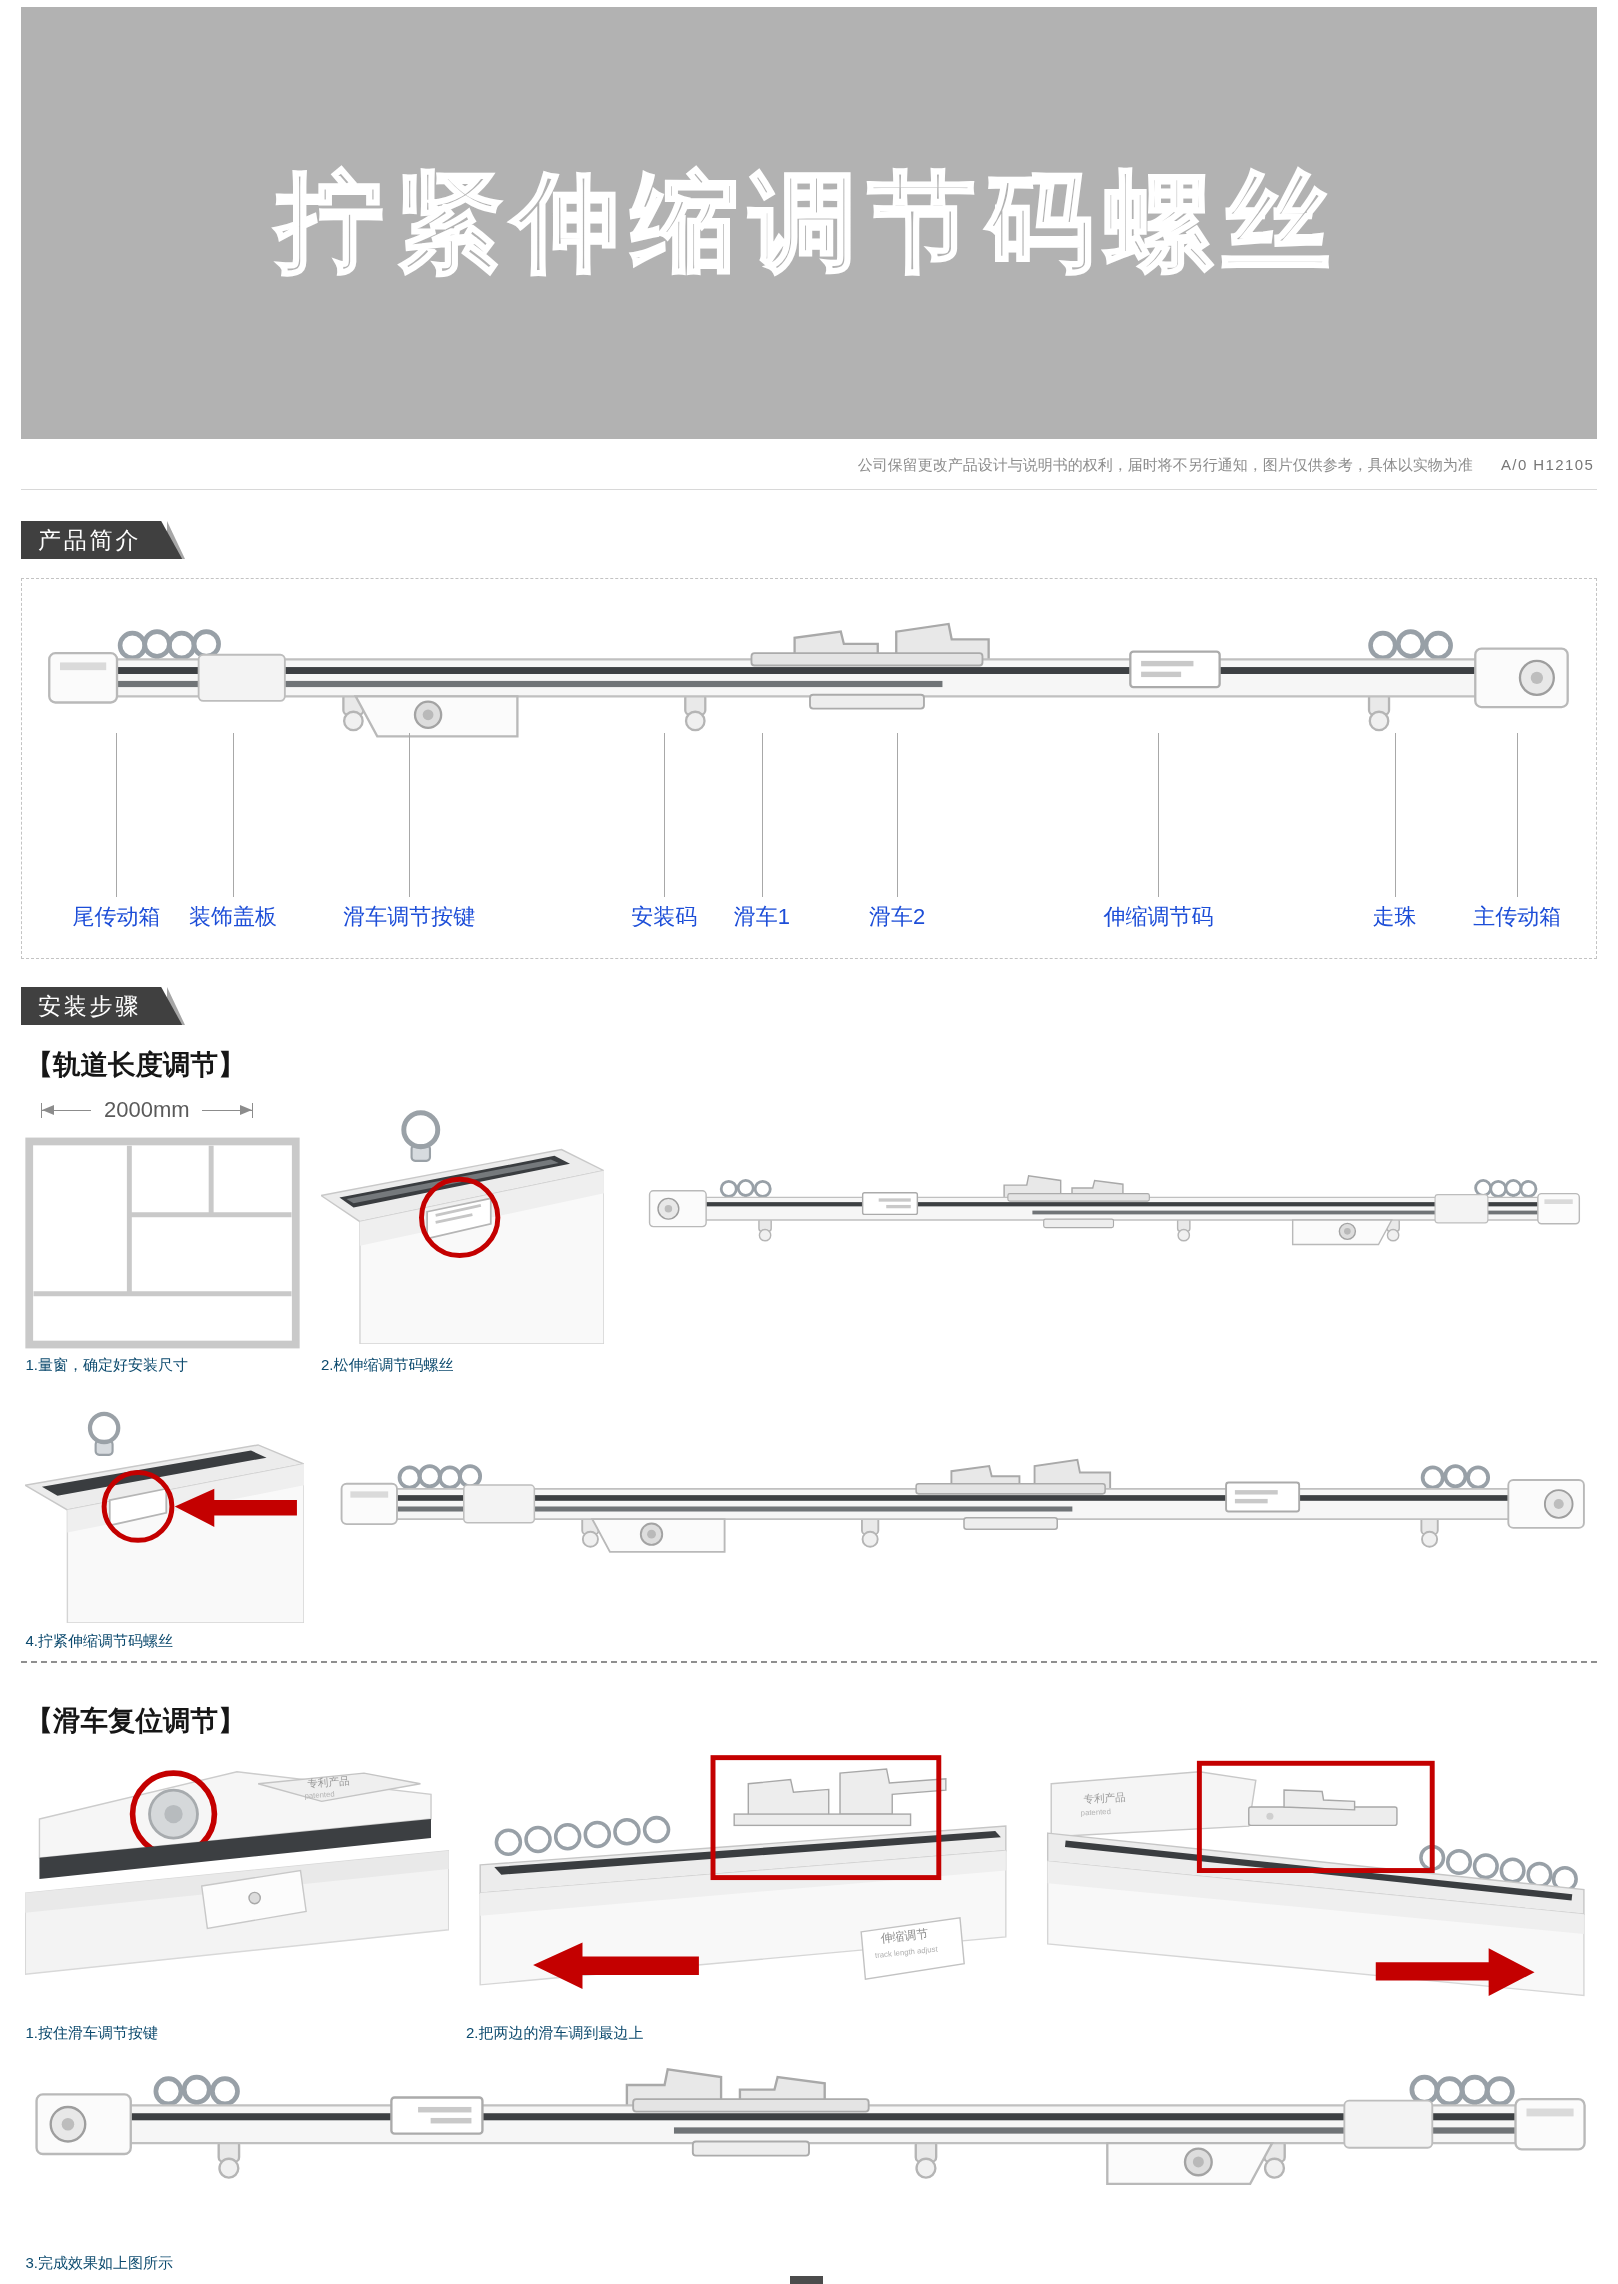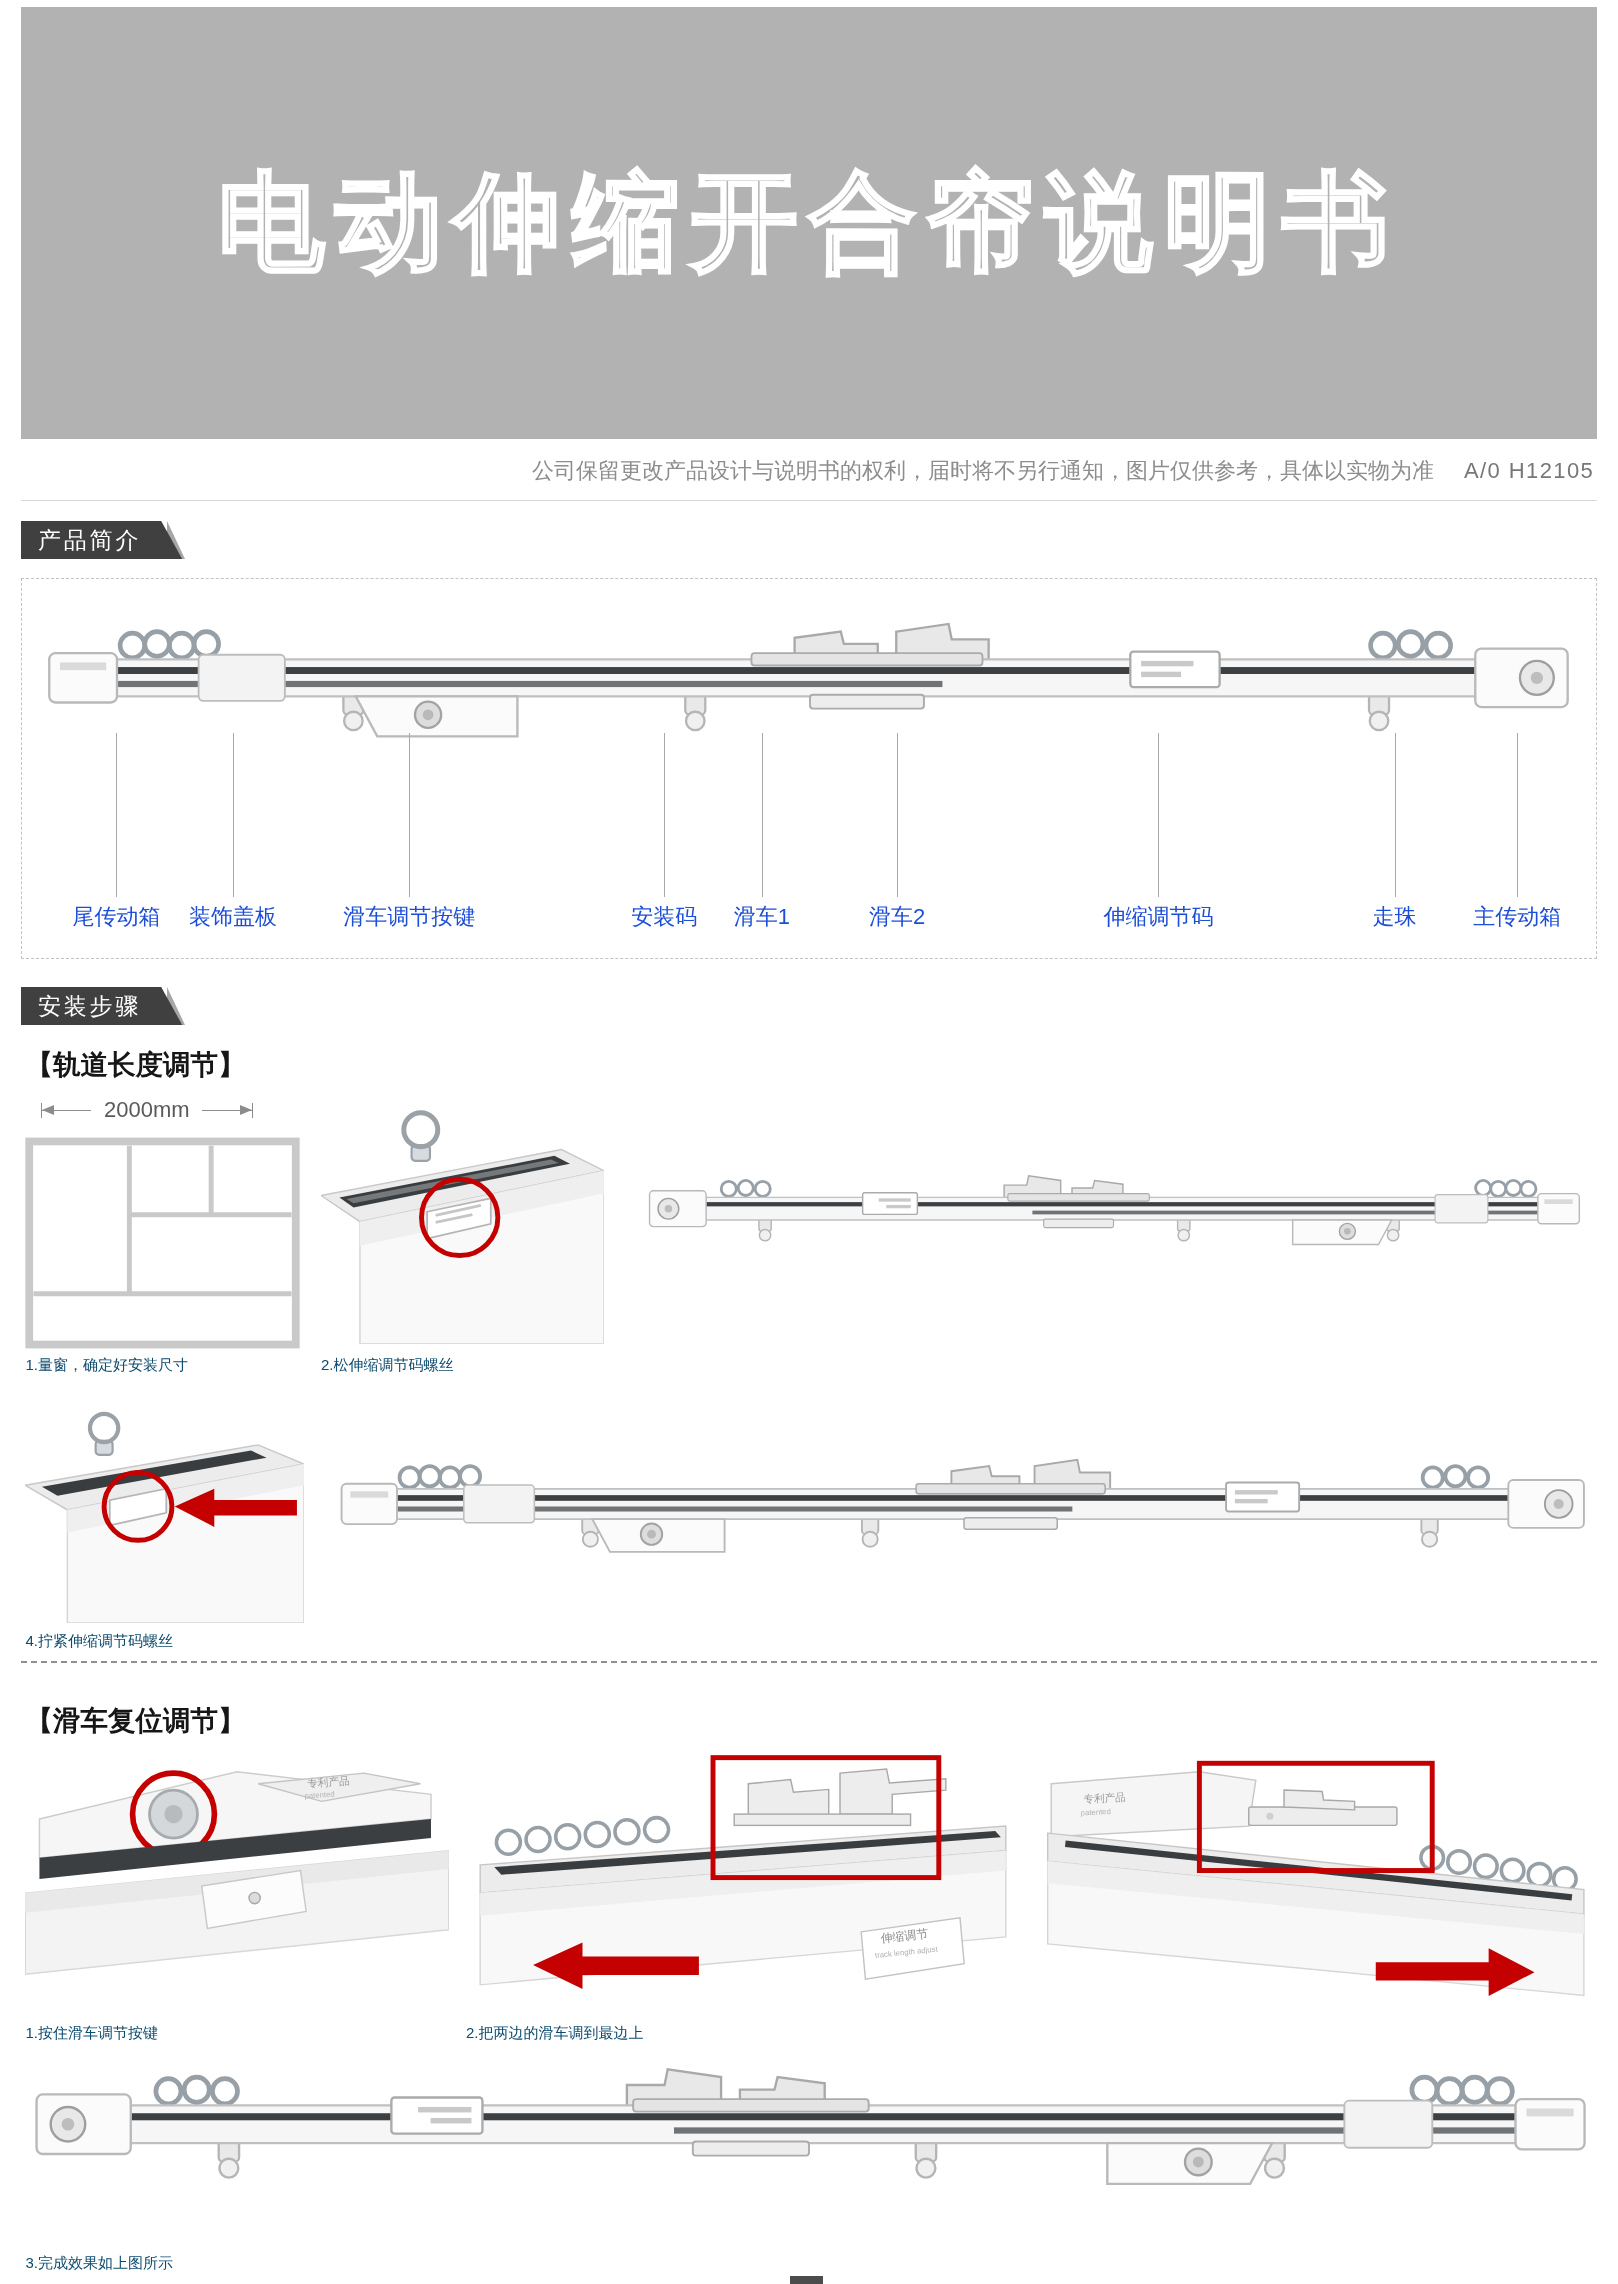--- a/index.html
+++ b/index.html
@@ -16,21 +16,21 @@
   }
   .banner h1{
     font-size:107px;font-weight:700;letter-spacing:11.3px;
     color:transparent;-webkit-text-stroke:2.8px #ffffff;text-stroke:2.8px #ffffff;
     white-space:nowrap;
   }
 
   
   .disclaimer-row{
     position:absolute;left:21px;top:456px;width:1576px;text-align:right;
-    font-size:22px;color:#8d8d8d;border-bottom:1.4px solid #d8d8d8;padding:0 2.8px 14px 0;
+    font-size:15px;color:#8d8d8d;border-bottom:1.4px solid #d8d8d8;padding:0 2.8px 14px 0;
     white-space:nowrap;
   }
   .doc-code{color:#777777;margin-left:24px;letter-spacing:1.4px}
 
   
   .tag-wrap{position:absolute;display:flex;align-items:flex-end}
   .tag{
     background:#404040;color:#ffffff;font-size:23px;letter-spacing:2.8px;
     height:38px;line-height:38px;padding:0 41px 0 17px;
     clip-path:polygon(0 0,calc(100% - 21px) 0,100% 100%,0 100%);
@@ -124,21 +124,21 @@
       <rect x="6" y="30" width="44" height="32" rx="4" fill="#fbfbfb" stroke="#b9b9b9" stroke-width="1.5"></rect>
       <rect x="13" y="36" width="30" height="5" fill="#dadada"></rect>
       <rect x="932" y="27" width="60" height="38" rx="4" fill="#fbfbfb" stroke="#b9b9b9" stroke-width="1.5"></rect>
       <circle cx="972" cy="46" r="11" fill="#e8e8e8" stroke="#9e9e9e" stroke-width="1.5"></circle>
       <circle cx="972" cy="46" r="4" fill="#bdbdbd"></circle>
     </g>
   </defs>
 </svg>
 
 <header class="banner">
-  <h1>电动伸缩开合帘说明书</h1>
+  <h1>拧紧伸缩调节码螺丝</h1>
 </header>
 
 <div class="disclaimer-row">
   <span>公司保留更改产品设计与说明书的权利，届时将不另行通知，图片仅供参考，具体以实物为准</span>
   <span class="doc-code">A/0 H12105</span>
 </div>
 
 <div class="tag-wrap" style="left:21px;top:521px">
   <div class="tag">产品简介</div>
   <div class="tag-fold"></div>

